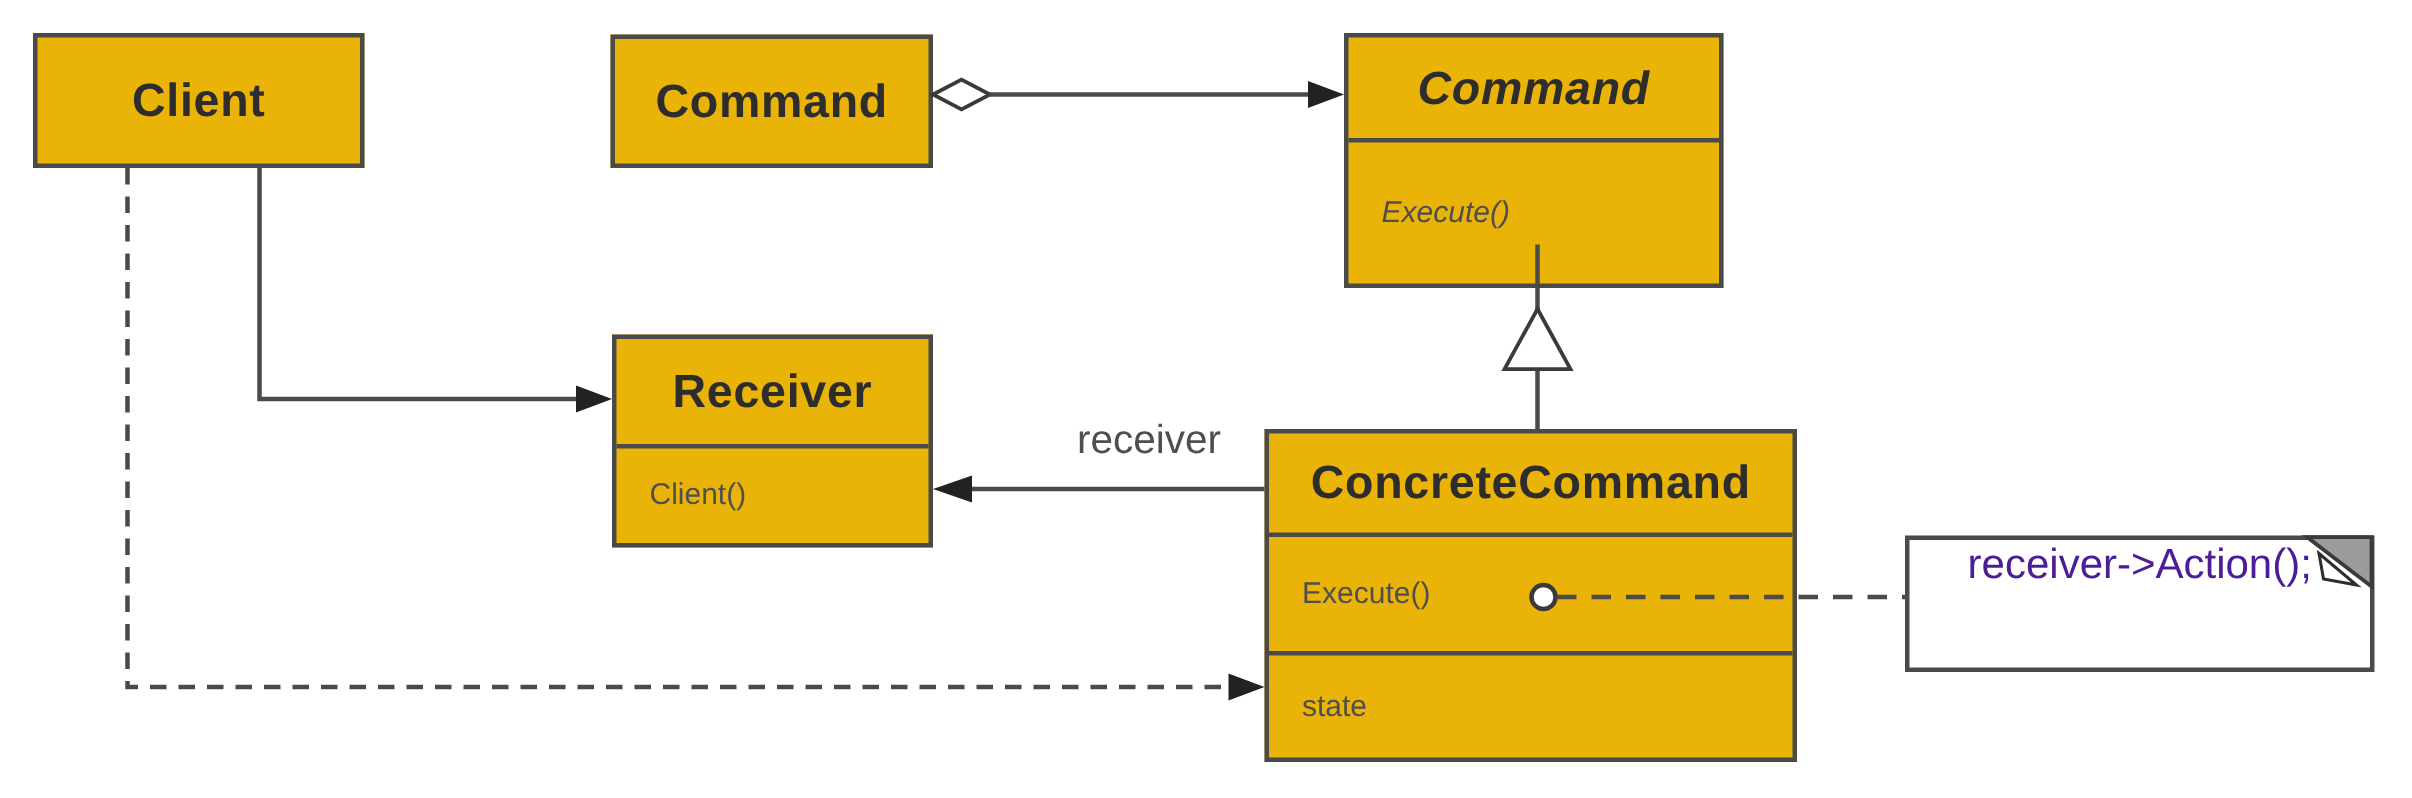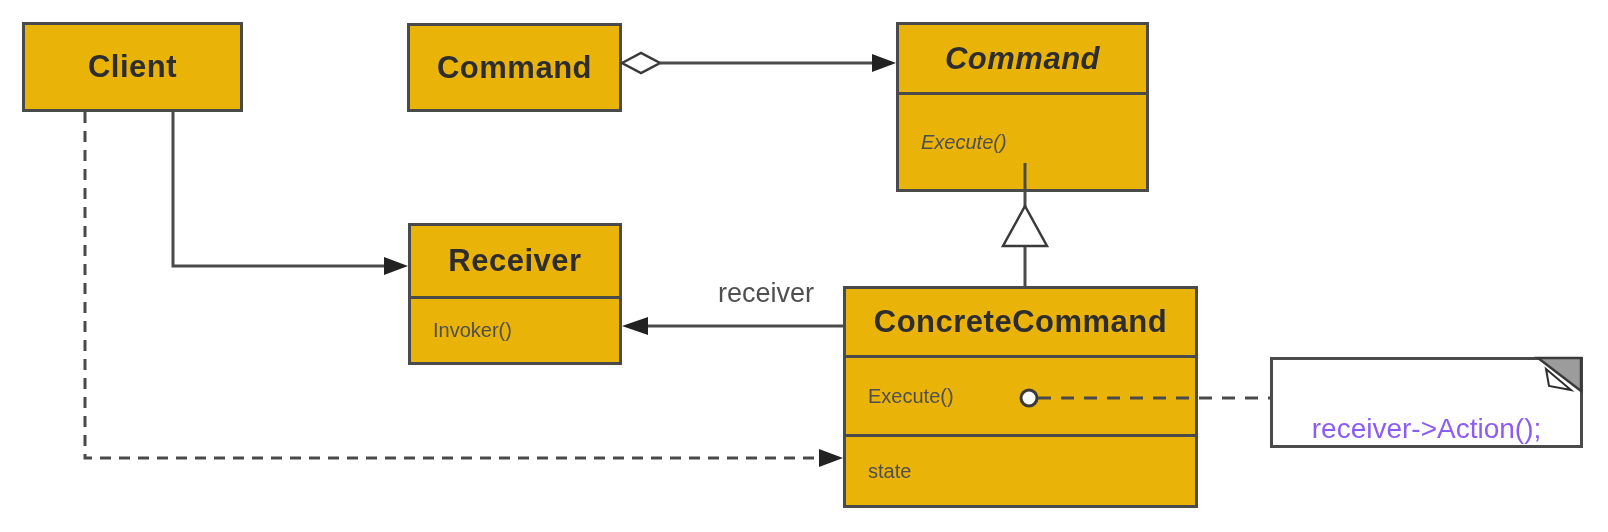--- a/index.html
+++ b/index.html
@@ -47,24 +47,24 @@
     flex: 1;
   }
   .italic { font-style: italic; }
   
   .note {
     position: absolute;
     box-sizing: border-box;
     border: 3px solid #4a4a4a;
     background: #ffffff;
     display: flex;
-    align-items: flex-end;
+    align-items: flex-start;
     justify-content: center;
     font-size: 28px;
-    color: #8b5cf6;
+    color: #4c1d95;
     z-index: 1;
   }
   
   .edge-label {
     position: absolute;
     font-size: 27px;
     color: #4f4f4f;
     z-index: 1;
     white-space: nowrap;
   }
@@ -116,21 +116,21 @@
     <div class="hdr fill">Command</div>
   </div>
 
   <div class="cls" style="left:896px; top:22px; width:253px; height:170px;">
     <div class="hdr italic" style="height:67px;">Command</div>
     <div class="compartment italic">Execute()</div>
   </div>
 
   <div class="cls" style="left:408px; top:223px; width:214px; height:142px;">
     <div class="hdr" style="height:70px;">Receiver</div>
-    <div class="compartment">Invoker()</div>
+    <div class="compartment">Client()</div>
   </div>
 
   <div class="cls" style="left:843px; top:286px; width:355px; height:222px;">
     <div class="hdr" style="height:66px;">ConcreteCommand</div>
     <div class="compartment" style="flex:0 0 79px;">Execute()</div>
     <div class="compartment">state</div>
   </div>
 
   <div class="edge-label" style="left:718px; top:278px;">receiver</div>
 

